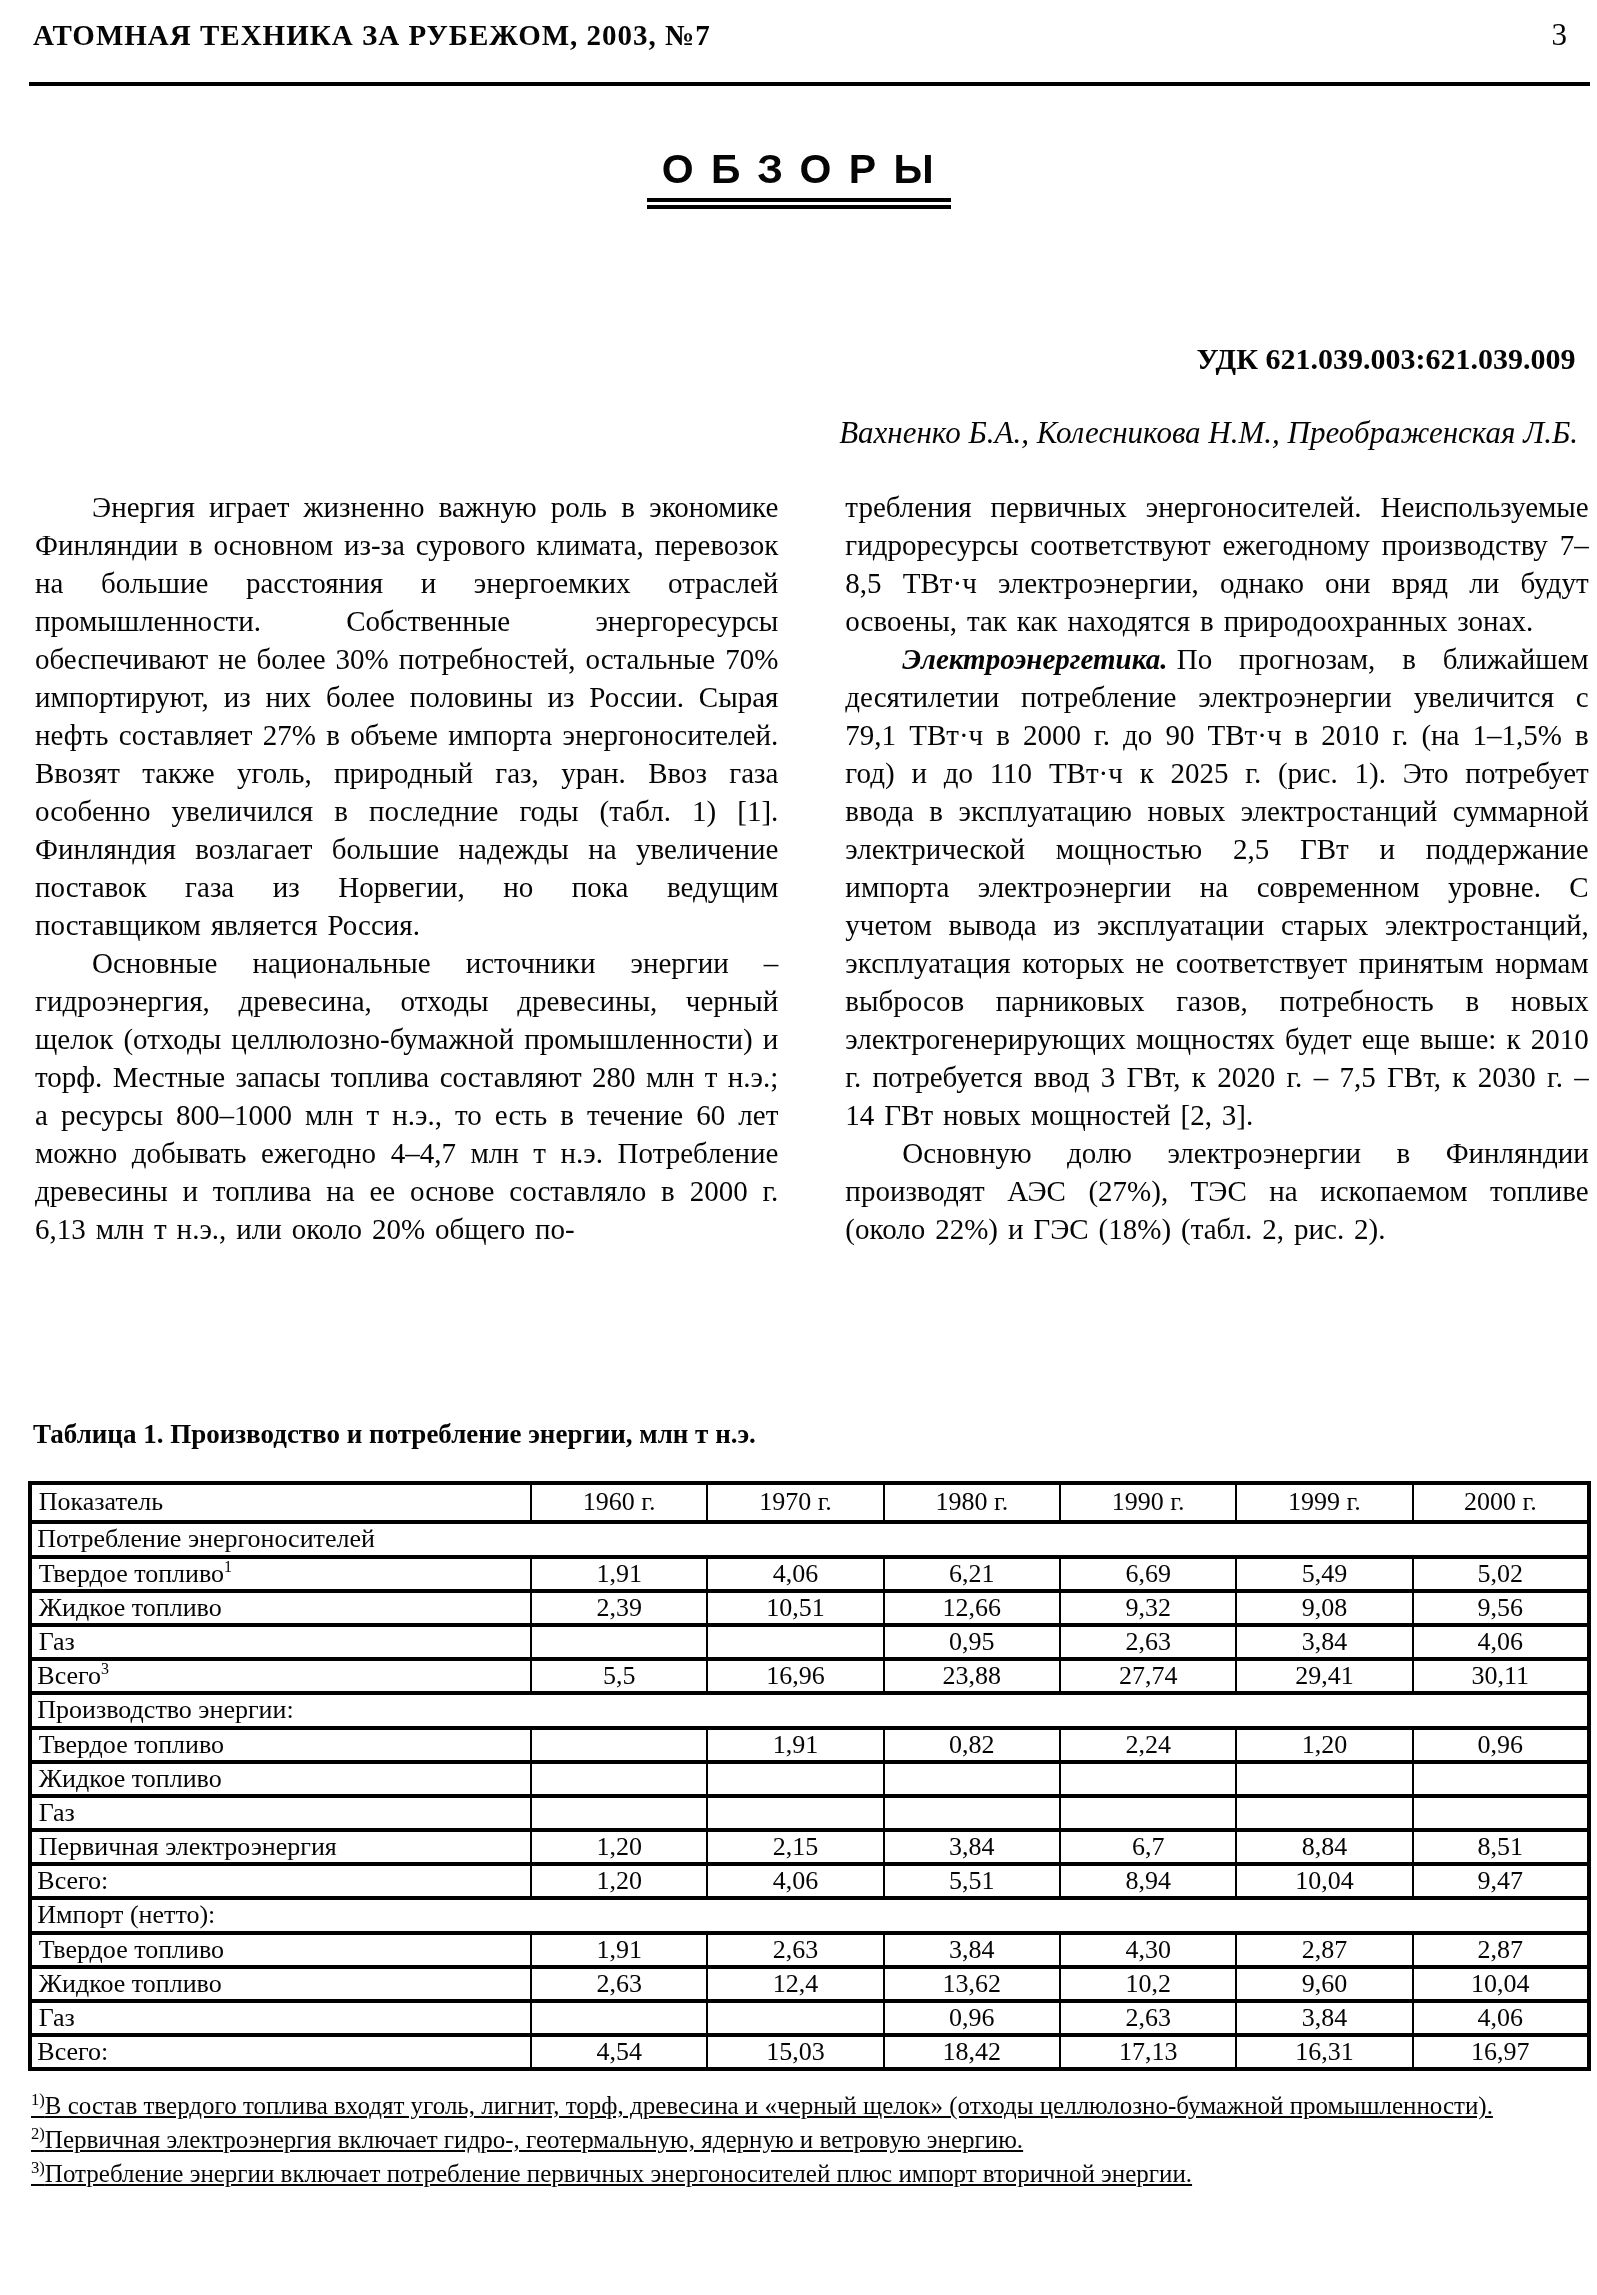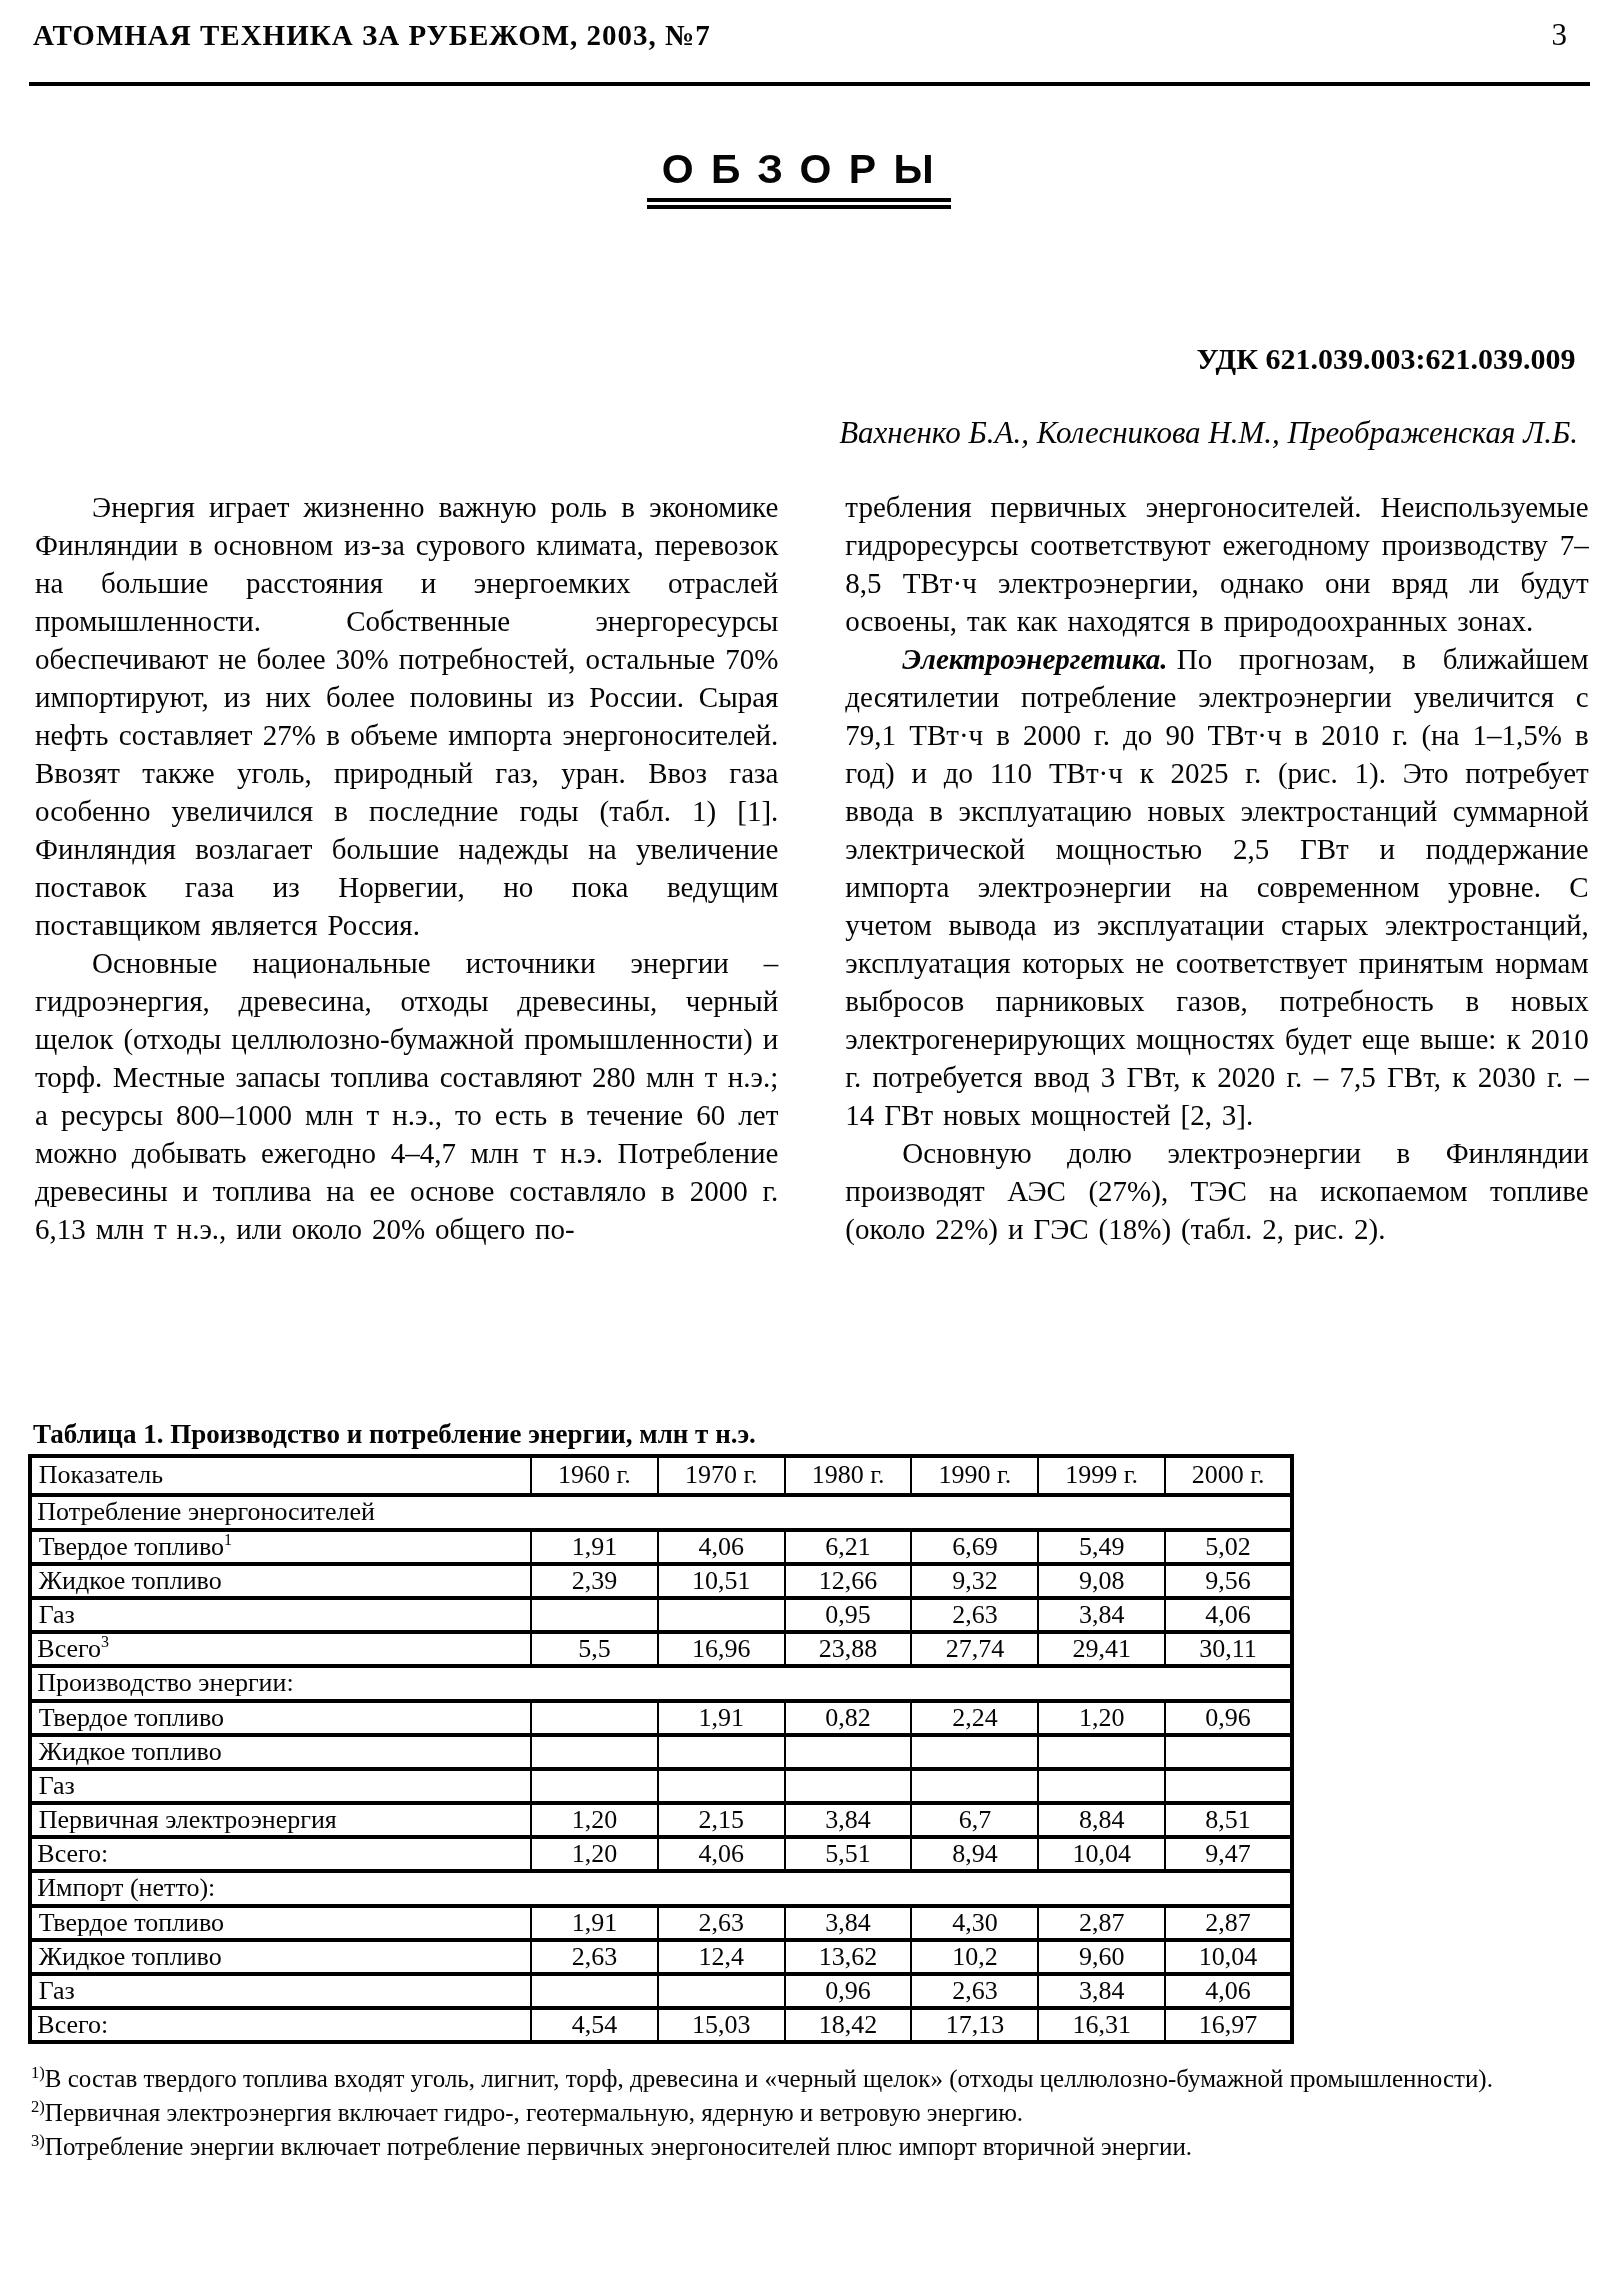--- a/index.html
+++ b/index.html
@@ -25,37 +25,37 @@
   .authors{margin:39px 20px 0 0;text-align:right;font-size:31px;font-style:italic;}
   
   .columns{display:flex;gap:67px;margin:37px 9.3px 0 35px;height:903px;overflow:hidden;}
   .col{flex:1;min-width:0;}
   .col p{margin:0;text-align:justify;font-size:29px;line-height:38px;word-spacing:2.7px;}
   .col p.indent{text-indent:57px;}
   .lead{font-weight:bold;font-style:italic;margin-right:9.3px;}
   
   .table-caption{margin:28px 0 0 33px;font-size:27px;font-weight:bold;}
   table.energy{
-    margin:4px 0 0 28px;width:1266px;border-collapse:collapse;table-layout:fixed;
+    margin:31px 0 0 28px;width:1563px;border-collapse:collapse;table-layout:fixed;
     font-size:26px;border:4px solid #000;
   }
   table.energy col.col-indicator{width:501px;}
   table.energy th, table.energy td{
     border:2.7px solid #000;border-top-width:4px;border-bottom-width:4px;
     height:29px;padding:0 6.7px;overflow:hidden;white-space:nowrap;
   }
   table.energy th{height:35px;font-weight:normal;text-align:center;}
   table.energy th.th-indicator{text-align:left;padding-left:6.7px;}
   td.cell-label{text-align:left;padding-left:47px;}
   tr.row-section td{text-align:left;padding-left:5.3px;height:31px;}
   tr.row-total td.cell-label{padding-left:5.3px;}
   td.cell-num{text-align:center;}
   .energy sup{font-size:16px;line-height:0;}
   
-  .footnotes{margin:18.6px 27px 0 31px;font-size:25px;line-height:34px;}
+  .footnotes{margin:18.6px 27px 0 31px;font-size:25px;line-height:34px;text-decoration:underline;}
   .footnote{margin:0;}
   .footnote sup{font-size:16.6px;line-height:0;}
 </style>
 </head>
 <body>
 
 <div class="page">
 
   <div class="journal-header">
     <span class="journal-title">АТОМНАЯ ТЕХНИКА ЗА РУБЕЖОМ, 2003, №7</span>

